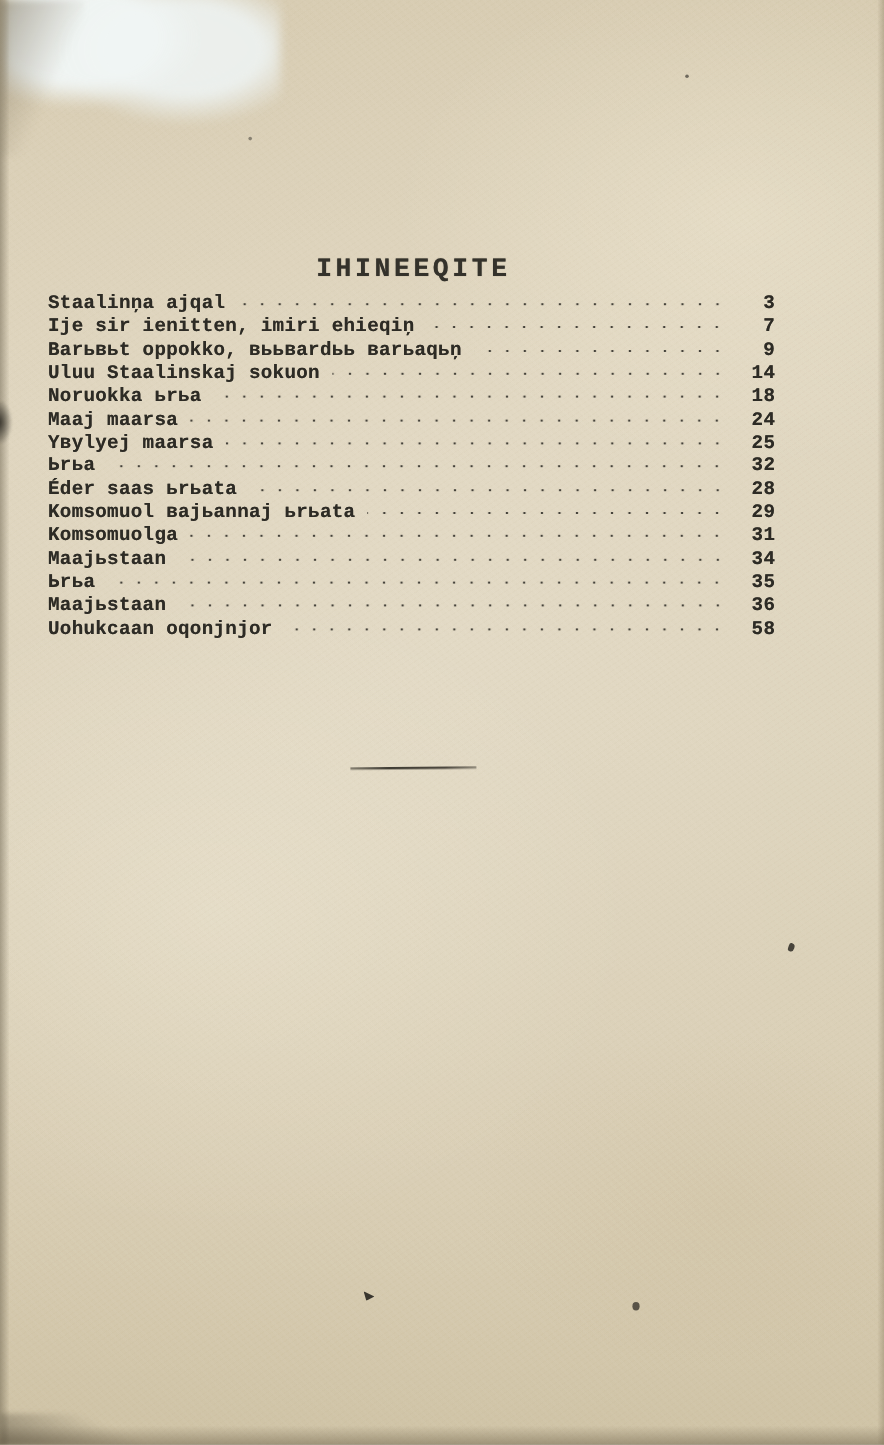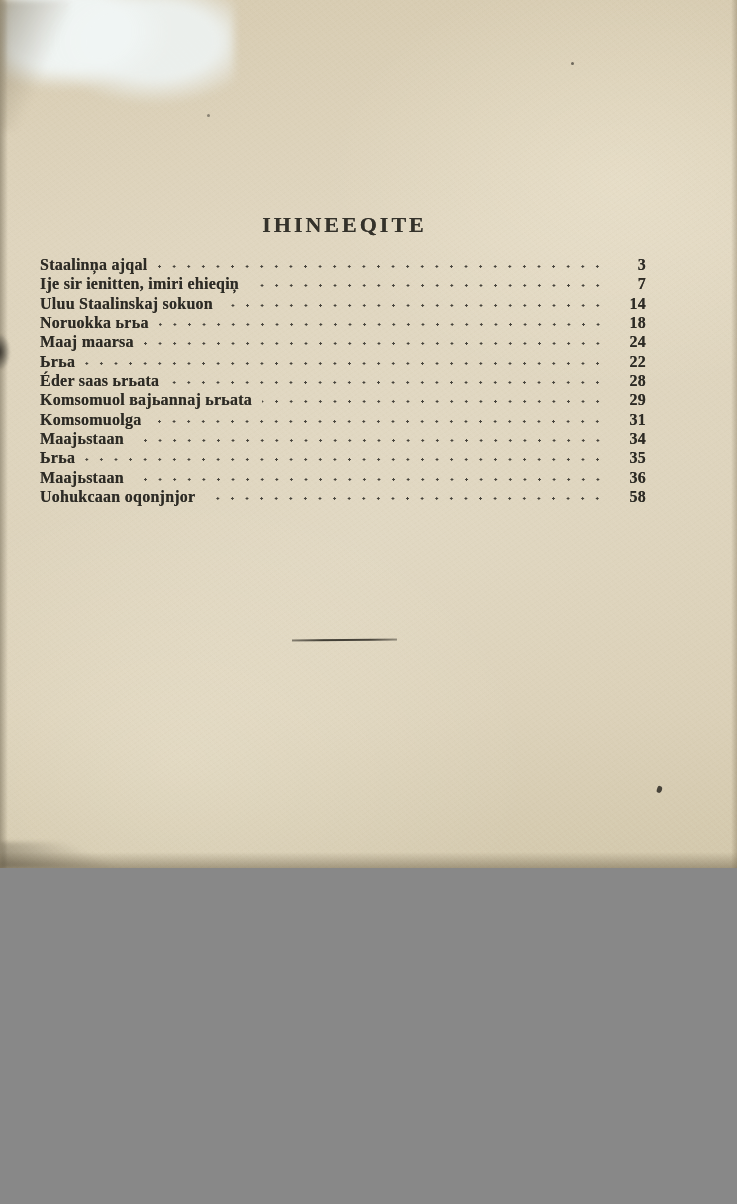--- a/index.html
+++ b/index.html
@@ -1,21 +1,21 @@
 <!DOCTYPE html>
 <html><head>
 <meta charset="utf-8">
 <style>
   html,body{margin:0;padding:0;background:#888;}
   .scan{
     position:relative;
-    width:737px;height:868px;
+    width:737px;height:1204px;
     margin:0 auto;
     overflow:hidden;
-    font-family:Liberation Serif, serif;
+    font-family:Liberation Mono, monospace;
     background:
       radial-gradient(ellipse 420px 300px at 620px 180px, rgba(255,250,232,.25), rgba(255,250,232,0) 70%),
       radial-gradient(ellipse 500px 380px at 180px 760px, rgba(255,252,238,.22), rgba(255,252,238,0) 70%),
       radial-gradient(ellipse 300px 200px at 600px 1000px, rgba(186,166,126,.14), rgba(186,166,126,0) 70%),
       radial-gradient(ellipse 900px 700px at 368px 540px, rgba(255,252,240,.18), rgba(200,182,142,.12) 95%),
       linear-gradient(180deg,#d8cdb4 0%,#ded4be 28%,#dbd1ba 55%,#d8cdb4 82%,#d0c5a9 100%);
   }
   .grain{
     position:absolute;inset:0;pointer-events:none;opacity:.5;
     background:
@@ -64,21 +64,21 @@
   .title{
     position:absolute;top:197px;left:0;width:737px;
     text-align:center;
     transform:translateX(-24px);
     font-size:22px;font-weight:700;letter-spacing:3px;
     color:#34322b;
     text-shadow:0 0 .6px rgba(50,48,40,.75);
   }
   
   .toc{
-    position:absolute;top:256px;left:40px;width:606px;
+    position:absolute;top:243px;left:40px;width:606px;
     color:#2d2b25;
   }
   .row{
     display:flex;align-items:baseline;
     height:19.35px;
     font-size:16px;font-weight:700;letter-spacing:.25px;
     text-shadow:0 0 .5px rgba(45,43,36,.7);
     white-space:nowrap;
   }
   .row .label{flex:0 0 auto;}
@@ -117,38 +117,48 @@
         <span class="label">Staalinņa ajqal</span>
         <span class="dots"></span>
         <span class="num">3</span>
       </div>
       <div class="row">
         <span class="label">Ije sir ienitten, imiri ehieqiņ</span>
         <span class="dots"></span>
         <span class="num">7</span>
       </div>
       <div class="row">
+        <span class="label">Barьвьt oppokko, вььвardьь вarьaqьņ</span>
+        <span class="dots"></span>
+        <span class="num">9</span>
+      </div>
+      <div class="row">
         <span class="label">Uluu Staalinskaj sokuon</span>
         <span class="dots"></span>
         <span class="num">14</span>
       </div>
       <div class="row">
         <span class="label">Noruokka ьrьa</span>
         <span class="dots"></span>
         <span class="num">18</span>
       </div>
       <div class="row">
         <span class="label">Maaj maarsa</span>
         <span class="dots"></span>
         <span class="num">24</span>
       </div>
       <div class="row">
+        <span class="label">Yвylyej maarsa</span>
+        <span class="dots"></span>
+        <span class="num">25</span>
+      </div>
+      <div class="row">
         <span class="label">Ьrьa</span>
         <span class="dots"></span>
-        <span class="num">22</span>
+        <span class="num">32</span>
       </div>
       <div class="row">
         <span class="label">Éder saas ьrьata</span>
         <span class="dots"></span>
         <span class="num">28</span>
       </div>
       <div class="row">
         <span class="label">Komsomuol вajьannaj ьrьata</span>
         <span class="dots"></span>
         <span class="num">29</span>

